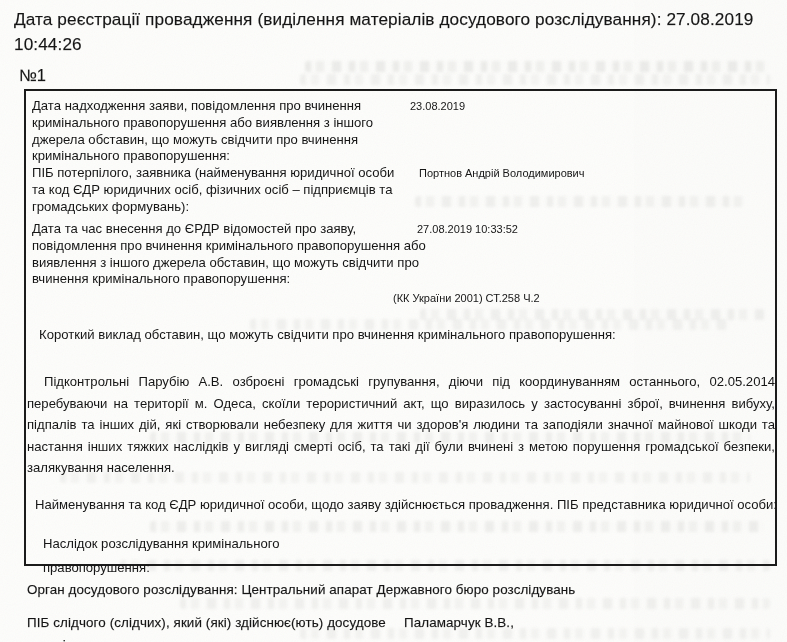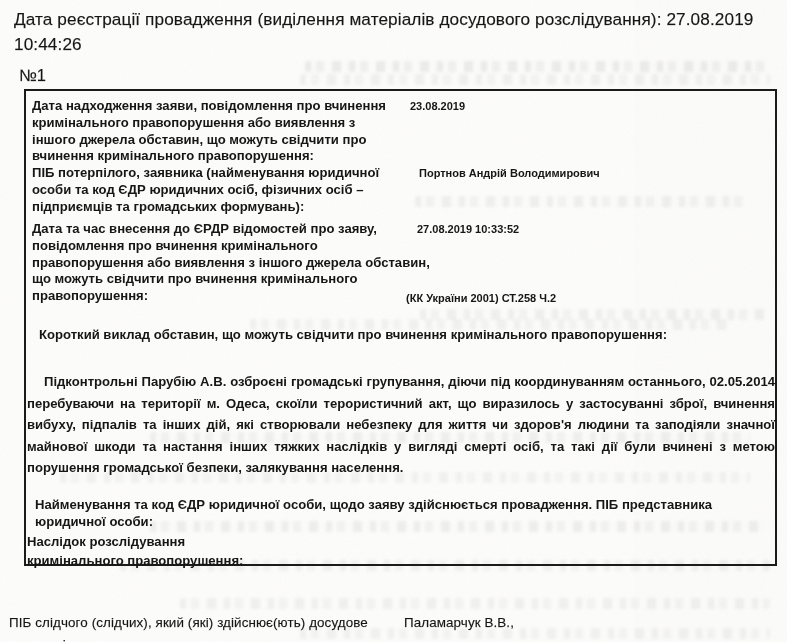--- a/index.html
+++ b/index.html
@@ -51,21 +51,20 @@
     position: absolute;
     left: 24px; top: 89px;
     width: 753px; height: 477px;
     border: 2px solid #1b1b1b;
     background: transparent;
   }
   .cell {
     position: absolute;
     font-size: 13.1px;
     line-height: 16.8px;
-    font-weight: bold;
   }
   .val { font-size: 11px; }
   .para {
     text-align: justify;
     text-indent: 17px;
     line-height: 21.6px;
     margin-top: 24px;
   }
   .footer-line {
     position: absolute;
@@ -107,32 +106,33 @@
 
     <div class="cell" style="left:6px; top:7px; width:370px;">Дата надходження заяви, повідомлення про вчинення кримінального правопорушення або виявлення з іншого джерела обставин, що можуть свідчити про вчинення кримінального правопорушення:</div>
     <div class="cell val" style="left:384px; top:7px;">23.08.2019</div>
 
     <div class="cell" style="left:6px; top:74px; width:375px;">ПІБ потерпілого, заявника (найменування юридичної особи та код ЄДР юридичних осіб, фізичних осіб – підприємців та громадських формувань):</div>
     <div class="cell val" style="left:393px; top:74px;">Портнов Андрій Володимирович</div>
 
     <div class="cell" style="left:6px; top:130px; width:398px;">Дата та час внесення до ЄРДР відомостей про заяву, повідомлення про вчинення кримінального правопорушення або виявлення з іншого джерела обставин, що можуть свідчити про вчинення кримінального правопорушення:</div>
     <div class="cell val" style="left:391px; top:130px;">27.08.2019 10:33:52</div>
 
-    <div class="cell val" style="left:380px; top:199px;text-align:right;">(КК України 2001) СТ.258 Ч.2</div>
+    <div class="cell val" style="left:367px; top:199px;text-align:right;">(КК України 2001) СТ.258 Ч.2</div>
 
     <div class="cell" style="left:13px; top:236px; width:745px;">Короткий виклад обставин, що можуть свідчити про вчинення кримінального правопорушення:</div>
 
     <div class="cell para" style="left:1px; top:256px; width:748px;">Підконтрольні Парубію А.В. озброєні громадські групування, діючи під координуванням останнього, 02.05.2014 перебуваючи на території м. Одеса, скоїли терористичний акт, що виразилось у застосуванні зброї, вчинення вибуху, підпалів та інших дій, які створювали небезпеку для життя чи здоров'я людини та заподіяли значної майнової шкоди та настання інших тяжких наслідків у вигляді смерті осіб, та такі дії були вчинені з метою порушення громадської безпеки, залякування населення.</div>
 
 
     <div class="cell" style="left:9px; top:406px; width:742px;">Найменування та код ЄДР юридичної особи, щодо заяву здійснюється провадження. ПІБ представника юридичної особи:</div>
 
-    <div class="cell" style="left:1px; top:441px; width:258px; line-height:19px;">Наслідок розслідування кримінального правопорушення:</div>
+    <div class="cell" style="left:17px; top:441px; width:258px; line-height:24px;">Наслідок розслідування кримінального правопорушення:</div>
   </div>
 
+  <div class="footer-line" style="left:27px; top:581px;">Орган досудового розслідування: Центральний апарат Державного бюро розслідувань</div>
 
-  <div class="footer-line" style="left:9px; top:614px;text-align:right;">ПІБ слідчого (слідчих), який (які) здійснює(ють) досудове</div>
+  <div class="footer-line" style="left:27px; top:614px;text-align:right;">ПІБ слідчого (слідчих), який (які) здійснює(ють) досудове</div>
 
   <div class="footer-line" style="left:404px; top:614px;">Паламарчук В.В.,</div>
 
   <div class="footer-line" style="left:27px; top:636px;">розслідування:</div>
 
 </div>
 
 </body></html>

